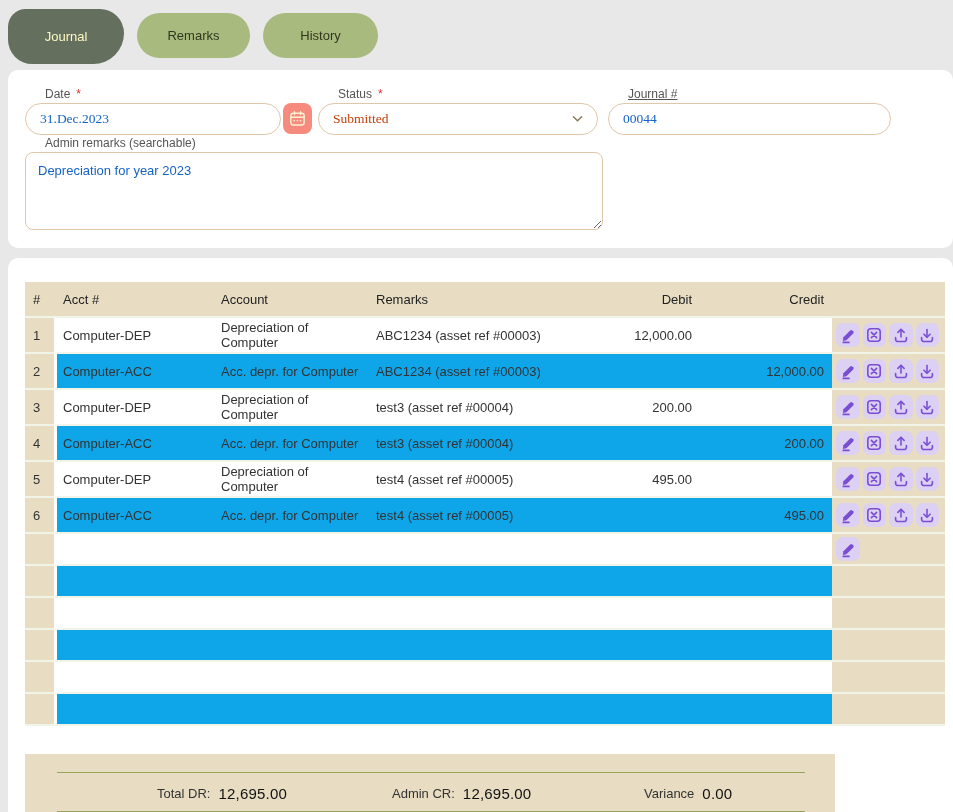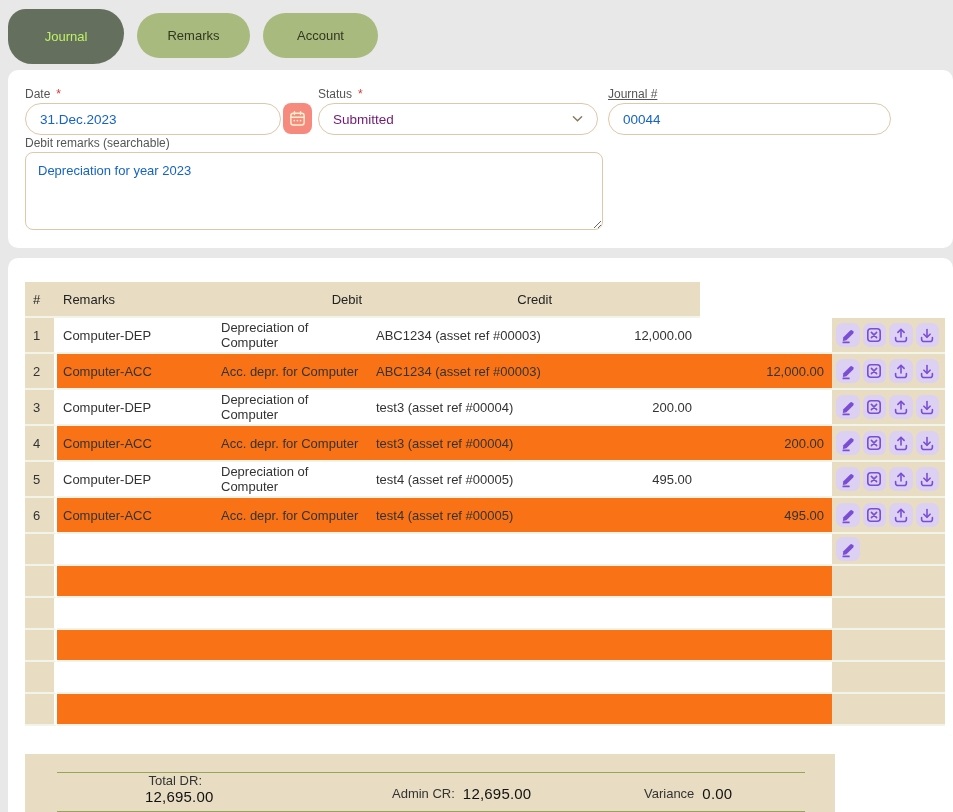--- a/index.html
+++ b/index.html
@@ -8,57 +8,57 @@
     font-family:"Liberation Sans", sans-serif;
     background:#e8e8e8;
     position:relative;
     overflow:hidden;
     color:#333;
   }
   
   .tab { position:absolute; display:flex; align-items:center; justify-content:center;
          font-size:13px; cursor:pointer; }
   .tab-journal { left:8px; top:9px; width:116px; height:55px;
-                 background:#646f5e; color:#bef264;
+                 background:#646f5e; color:#fef9c3;
                  border-radius:22px 30px 38px 30px;align-items:center; }
   .tab-remarks { left:137px; top:13px; width:113px; height:45px;
                  background:#a8ba7e; color:#31381f; border-radius:23px; }
   .tab-history { left:263px; top:13px; width:115px; height:45px;
                  background:#a8ba7e; color:#31381f; border-radius:23px; }
   
   .card1 { position:absolute; left:8px; top:70px; width:945px; height:178px;
            background:#fff; border-radius:10px; }
   .card2 { position:absolute; left:8px; top:258px; width:945px; height:554px;
            background:#fff; border-radius:10px 10px 0 0; }
   
-  .flabel { position:absolute; font-size:12px; color:#555; }
+  .flabel { position:absolute; font-size:12px; color:#555;margin-left:20px; }
   .req { color:#e0342f; margin-left:6px; font-size:12px; }
   .finput { position:absolute; height:32px; border:1px solid #dfc7ab; border-radius:16px;
-            background:#fff; font-family:Liberation Sans, sans-serif;
+            background:#fff; font-family:Liberation Serif, serif;
             font-size:13.5px; color:#1563c5; padding:0 14px; outline:none; }
   .fselect { display:flex; align-items:center; justify-content:space-between; cursor:pointer; }
-  .fselect .val { color:#701a75; font-size:13.5px; }
+  .fselect .val { color:#c2410c; font-size:13.5px; }
   .cal-btn { position:absolute; left:275px; top:33px; width:29px; height:31px;
              background:#f68a7e; border:none; border-radius:8px; cursor:pointer;
              display:flex; align-items:center; justify-content:center; }
   .ftextarea { position:absolute; left:17px; top:82px; width:578px; height:78px;
                border:1px solid #dfc7ab; border-radius:8px; resize:both;
                font-family:"Liberation Sans", sans-serif; font-size:13px; color:#1563c5;
                padding:10px 12px; outline:none; }
   
   .table-wrap { position:absolute; left:17px; top:24px; width:920px; }
   .trow { display:grid; grid-template-columns:32px 158px 155px 190px 140px 132px 113px; }
   .trow .c { display:flex; align-items:center; padding:0 6px; font-size:13px; color:#333;
              border-bottom:2px solid #f1f4e6; background:#fff; height:36px; overflow:hidden; }
   .trow.head .c { background:#e8ddc2; color:#222; height:36px; }
   .c.num { background:#e8ddc2 !important; border-right:3px solid #fff; padding-left:8px; }
   .trow.head .c.num { border-right:none; }
   .c.right { justify-content:flex-end; padding-right:8px; }
   .c.actions { background:#e8ddc2 !important; gap:3px; padding-left:4px; border-right:none; }
-  .trow.alt .c.body { background:#f97316; }
+  .trow.alt .c.body { background:#0ea5e9; }
   .erow .c { height:32px; }
   .erow .c.span { grid-column:2 / 7; }
   .erow .abtn { display:none; }
   .erow.has-edit .abtn.edit-slot { display:flex; }
   .abtn { width:24px; height:24px; background:#dcd0f3; border:none; border-radius:7px;
           display:flex; align-items:center; justify-content:center; cursor:pointer; padding:0; }
   
   .totals { position:absolute; left:17px; top:496px; width:810px; height:78px;
             background:#e8ddc2; }
   .totals .inner { position:absolute; left:32px; top:18px; width:748px; height:40px;
@@ -93,21 +93,21 @@
   </defs>
 </svg>
 
 <div class="tab tab-journal">
   <span>Journal</span>
 </div>
 <div class="tab tab-remarks">
   <span>Remarks</span>
 </div>
 <div class="tab tab-history">
-  <span>Account</span>
+  <span>History</span>
 </div>
 
 <div class="card1">
   <div class="flabel" style="left:17px; top:17px;">
     <span>Date</span><span class="req">*</span>
   </div>
   <input class="finput" style="left: 17px; top: 33px; width: 256px;" value="31.Dec.2023">
   <button class="cal-btn">
     <span style="display:flex;">
       <svg width="19" height="19" viewBox="0 0 20 20" fill="none" stroke="#fdf2d0" stroke-width="1.5" stroke-linecap="round">
@@ -133,29 +133,31 @@
       </svg>
     </span>
   </div>
 
   <div class="flabel" style="left:600px; top:17px;text-decoration:underline;">
     <span>Journal #</span>
   </div>
   <input class="finput" style="left: 600px; top: 33px; width: 283px;" value="00044">
 
   <div class="flabel" style="left:17px; top:66px;">
-    <span>Debit remarks (searchable)</span>
+    <span>Admin remarks (searchable)</span>
   </div>
   <textarea class="ftextarea" style="">Depreciation for year 2023</textarea>
 </div>
 
 <div class="card2">
   <div class="table-wrap">
     <div class="trow head">
       <div class="c num">#</div>
+      <div class="c">Acct #</div>
+      <div class="c">Account</div>
       <div class="c">Remarks</div>
       <div class="c right">Debit</div>
       <div class="c right">Credit</div>
       <div class="c actions"></div>
     </div>
     <div>
         <div class="trow">
     <div class="c num">1</div>
     <div class="c body">Computer-DEP</div>
     <div class="c body">Depreciation of Computer</div>
@@ -429,21 +431,21 @@
     <div class="c body span"></div>
     <div class="c actions">
       
     </div>
   </div>
       </div>
   </div>
 
   <div class="totals">
     <div class="inner">
-      <div class="tot-item" style="left:80px;flex-direction:column;">
+      <div class="tot-item" style="left:100px;">
         <span class="tot-label">Total DR:</span>
         <span class="tot-value">12,695.00</span>
       </div>
       <div class="tot-item" style="left:335px;">
         <span class="tot-label">Admin CR:</span>
         <span class="tot-value">12,695.00</span>
       </div>
       <div class="tot-item" style="left:587px;text-align:center;">
         <span class="tot-label">Variance</span>
         <span class="tot-value">0.00</span>

